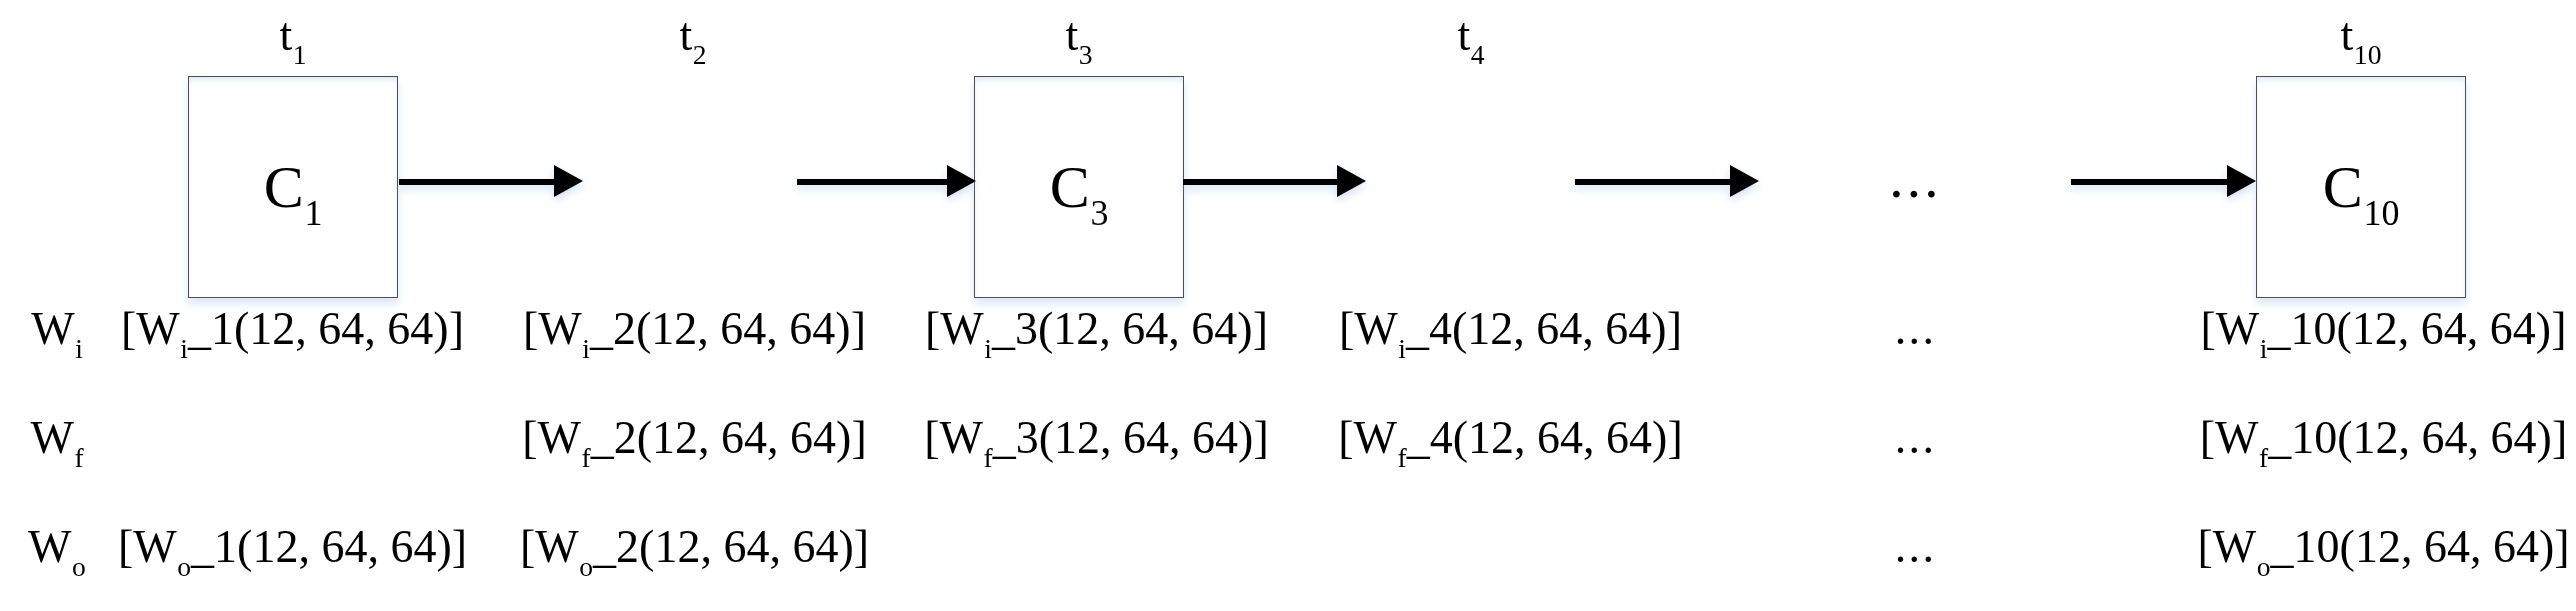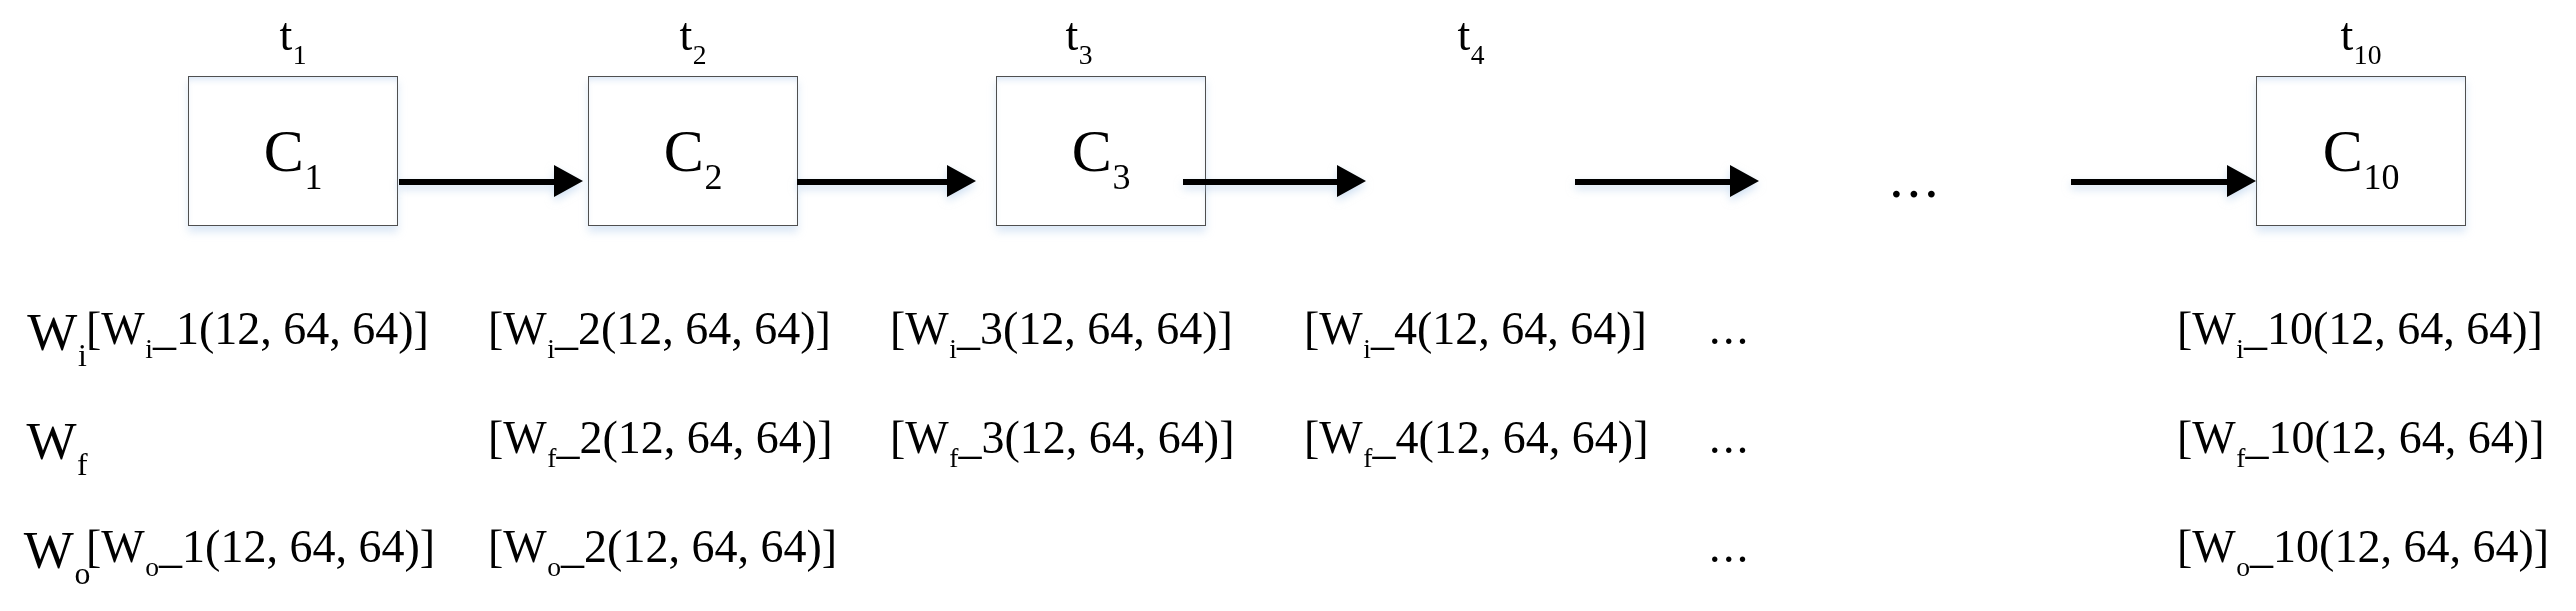--- a/index.html
+++ b/index.html
@@ -23,21 +23,21 @@
     font-size: 46px;
     line-height: 1.1;
     white-space: nowrap;
   }
 
   
   .cellbox {
     position: absolute;
     top: 76px;
     width: 210px;
-    height: 150px;
+    height: 222px;
     border: 1.6px solid #4f4f4f;
     background: #ffffff;
     box-sizing: border-box;
     display: flex;
     align-items: center;
     justify-content: center;
     box-shadow: 0 5.6px 8px rgba(168,198,232,0.40),
                 inset 0 4.8px 6.4px -2.4px rgba(168,198,232,0.45);
   }
   .cellname {
@@ -105,26 +105,26 @@
   }
   .wrow-i { top: 306px; }
   .wrow-f { top: 415px; }
   .wrow-o { top: 524px; }
 
   .wlabel {
     position: absolute;
     left: 19px;
     width: 76px;
     text-align: center;
-    font-size: 53px;
+    font-size: 46px;
   }
   .wcell {
     position: absolute;
     width: 413px;
-    text-align: left;
+    text-align: center;
   }
   .wcell-1  { left: 86px; }
   .wcell-2  { left: 488px; }
   .wcell-3  { left: 890px; }
   .wcell-4  { left: 1304px; }
   .wcell-dots { left: 1709px; letter-spacing: 2.4px; }
   .wcell-10 { left: 2177px; }
 </style>
 </head>
 <body>
@@ -133,24 +133,21 @@
 
   <div class="tlabel" style="left:188px"><span>t</span><sub>1</sub></div>
   <div class="tlabel" style="left:588px"><span>t</span><sub>2</sub></div>
   <div class="tlabel" style="left:974px"><span>t</span><sub>3</sub></div>
   <div class="tlabel" style="left:1366px"><span>t</span><sub>4</sub></div>
   <div class="tlabel" style="left:2256px"><span>t</span><sub>10</sub></div>
 
   <div class="cellbox" style="left:188px">
       <span class="cellname"><span>C</span><sub>1</sub></span>
     </div>
-  <div class="cellbox" style="left:588px">
-      <span class="cellname"><span>C</span><sub>2</sub></span>
-    </div>
-  <div class="cellbox" style="left:996px">
+  <div class="cellbox" style="left:974px">
       <span class="cellname"><span>C</span><sub>3</sub></span>
     </div>
   <div class="cellbox" style="left:2256px">
       <span class="cellname"><span>C</span><sub>10</sub></span>
     </div>
 
   <div class="arrow" style="left:399px;width:184px">
       <div class="arrow-line"></div>
       <div class="arrow-head"></div>
     </div>

